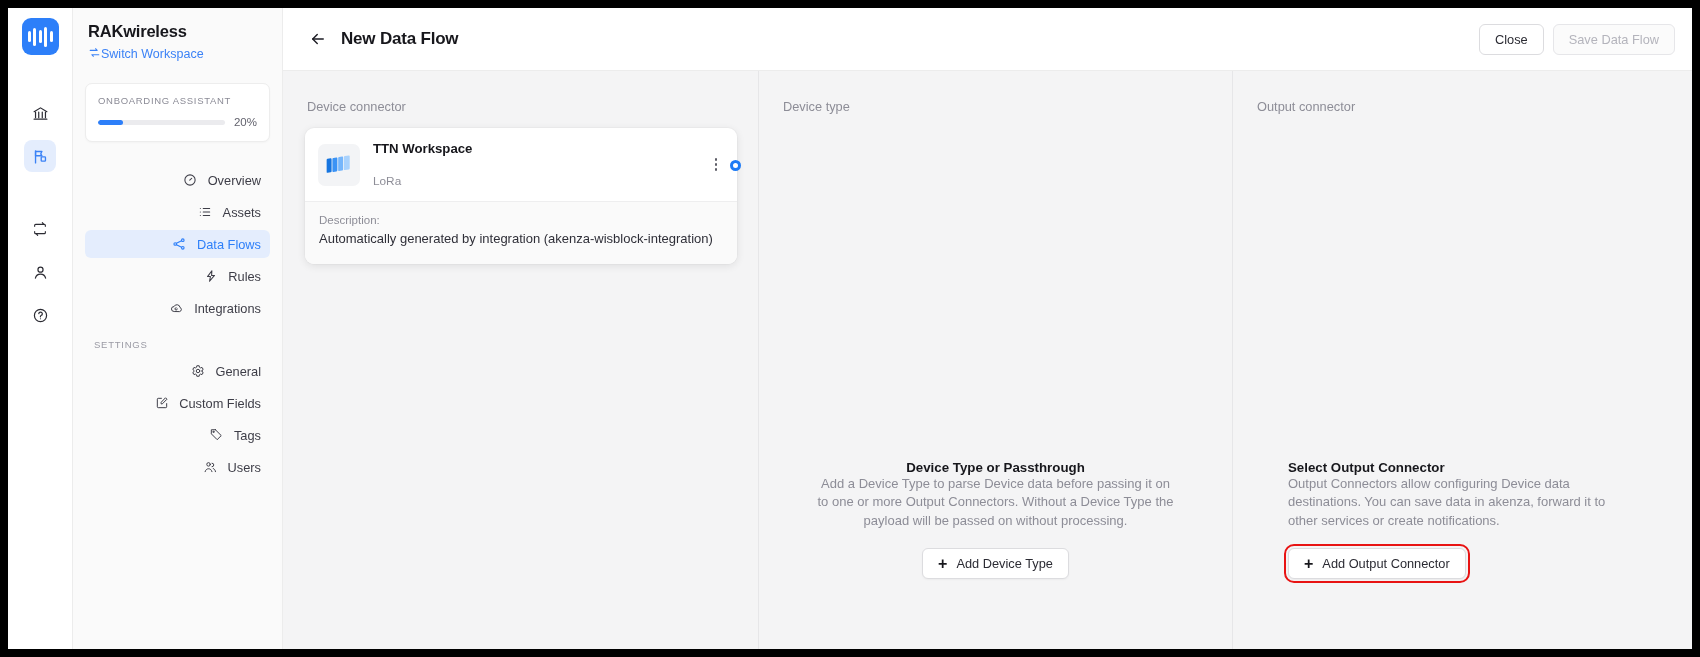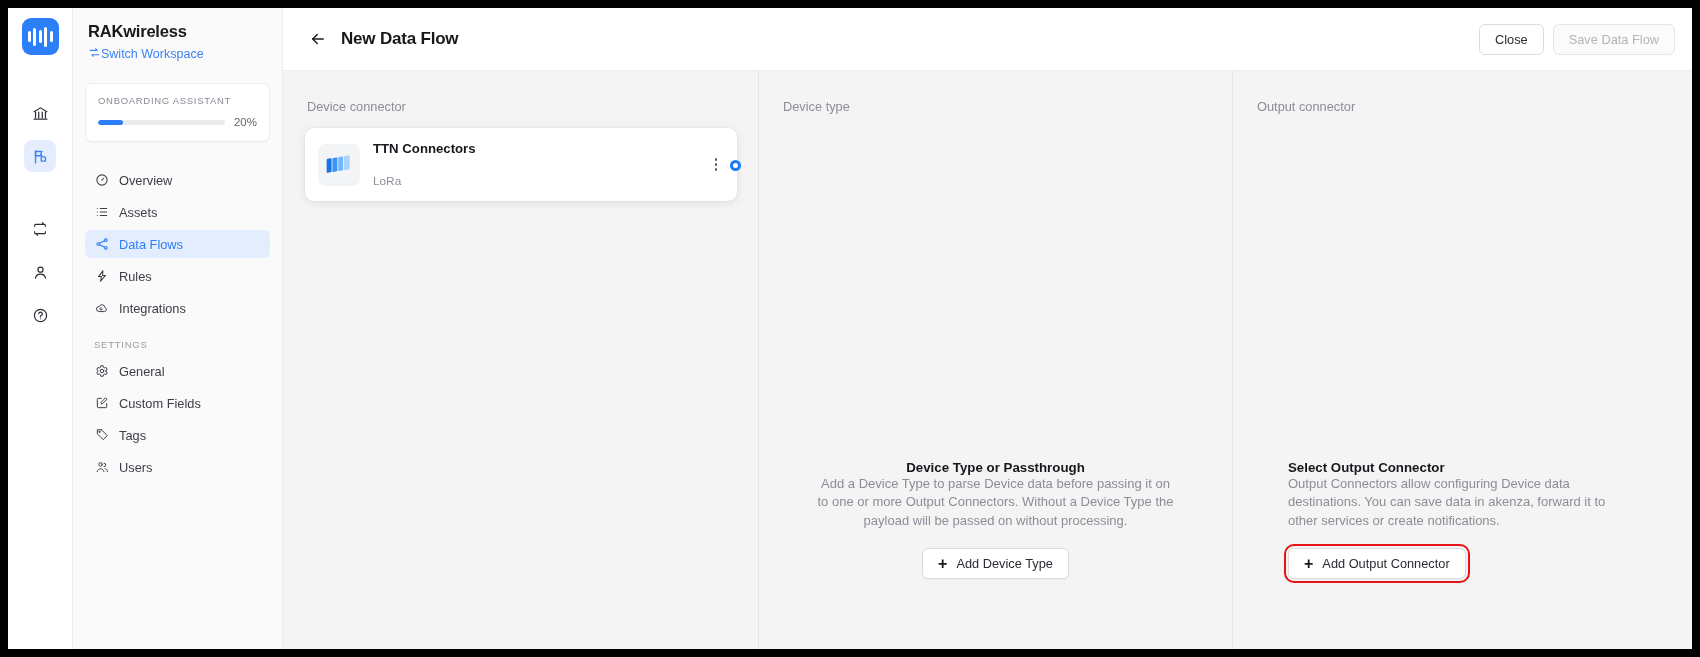--- a/index.html
+++ b/index.html
@@ -80,21 +80,21 @@
   .onboarding-row { display:flex; align-items:center; gap: 9px; margin-top: 10px; }
   .bar { flex: 1; height: 5px; border-radius: 4px; background:#ebebee; overflow:hidden; }
   .bar > span { display:block; height:100%; background:#2d7ff9; border-radius: 4px; }
   .pct { font-size: 11.5px; color: #62626d; }
 
   .nav { margin-top: 24px; }
   .nav-item {
     display: flex; align-items: center; gap: 10px;
     height: 28px; padding: 0 9px; margin-bottom: 4px;
     border-radius: 6px; cursor: pointer;
-    font-size: 12.8px; color: #3d3d47;
+    font-size: 12.8px; color: #3d3d47; justify-content: flex-end;
   }
   .nav-item .ico { width: 15px; height: 15px; display:flex; align-items:center; justify-content:center; flex:0 0 15px; }
   .nav-item.active { background: #e4edfd; color: #2d7ff9; font-weight: 500; }
   .nav-section {
     font-size: 9.5px; letter-spacing: .75px; color: #9a9aa4;
     text-transform: uppercase; padding: 13px 9px 7px 9px;
   }
 
   
   .main { flex: 1; display: flex; flex-direction: column; min-width: 0; }
@@ -363,28 +363,32 @@
               <svg width="28" height="26" viewBox="0 0 34 30">
                 <g transform="skewY(-9)">
                   <rect x="2" y="8" width="6" height="17" rx="1.2" fill="#1675e0"></rect>
                   <rect x="9" y="8" width="6" height="17" rx="1.2" fill="#3b93f5"></rect>
                   <rect x="16" y="8" width="6" height="17" rx="1.2" fill="#76b6fb"></rect>
                   <rect x="23" y="8" width="7" height="17" rx="1.2" fill="#a9d2fd"></rect>
                 </g>
               </svg>
             </div>
             <div class="card-txt">
-              <div class="card-title">TTN Connectors</div>
+              <div class="card-title">TTN Workspace</div>
               <div class="card-sub">LoRa</div>
             </div>
             <div class="kebab">
                 <b></b>
                 <b></b>
                 <b></b>
               </div>
+          </div>
+          <div class="card-body">
+            <div class="desc-label">Description:</div>
+            <div class="desc-val">Automatically generated by integration (akenza-wisblock-integration)</div>
           </div>
         </div>
 
         <div class="anchor"></div>
       </div>
 
       <div class="col col-2">
         <div class="col-head">Device type</div>
         <div class="ph ph-center">
           <div class="ph-title">Device Type or Passthrough</div>

